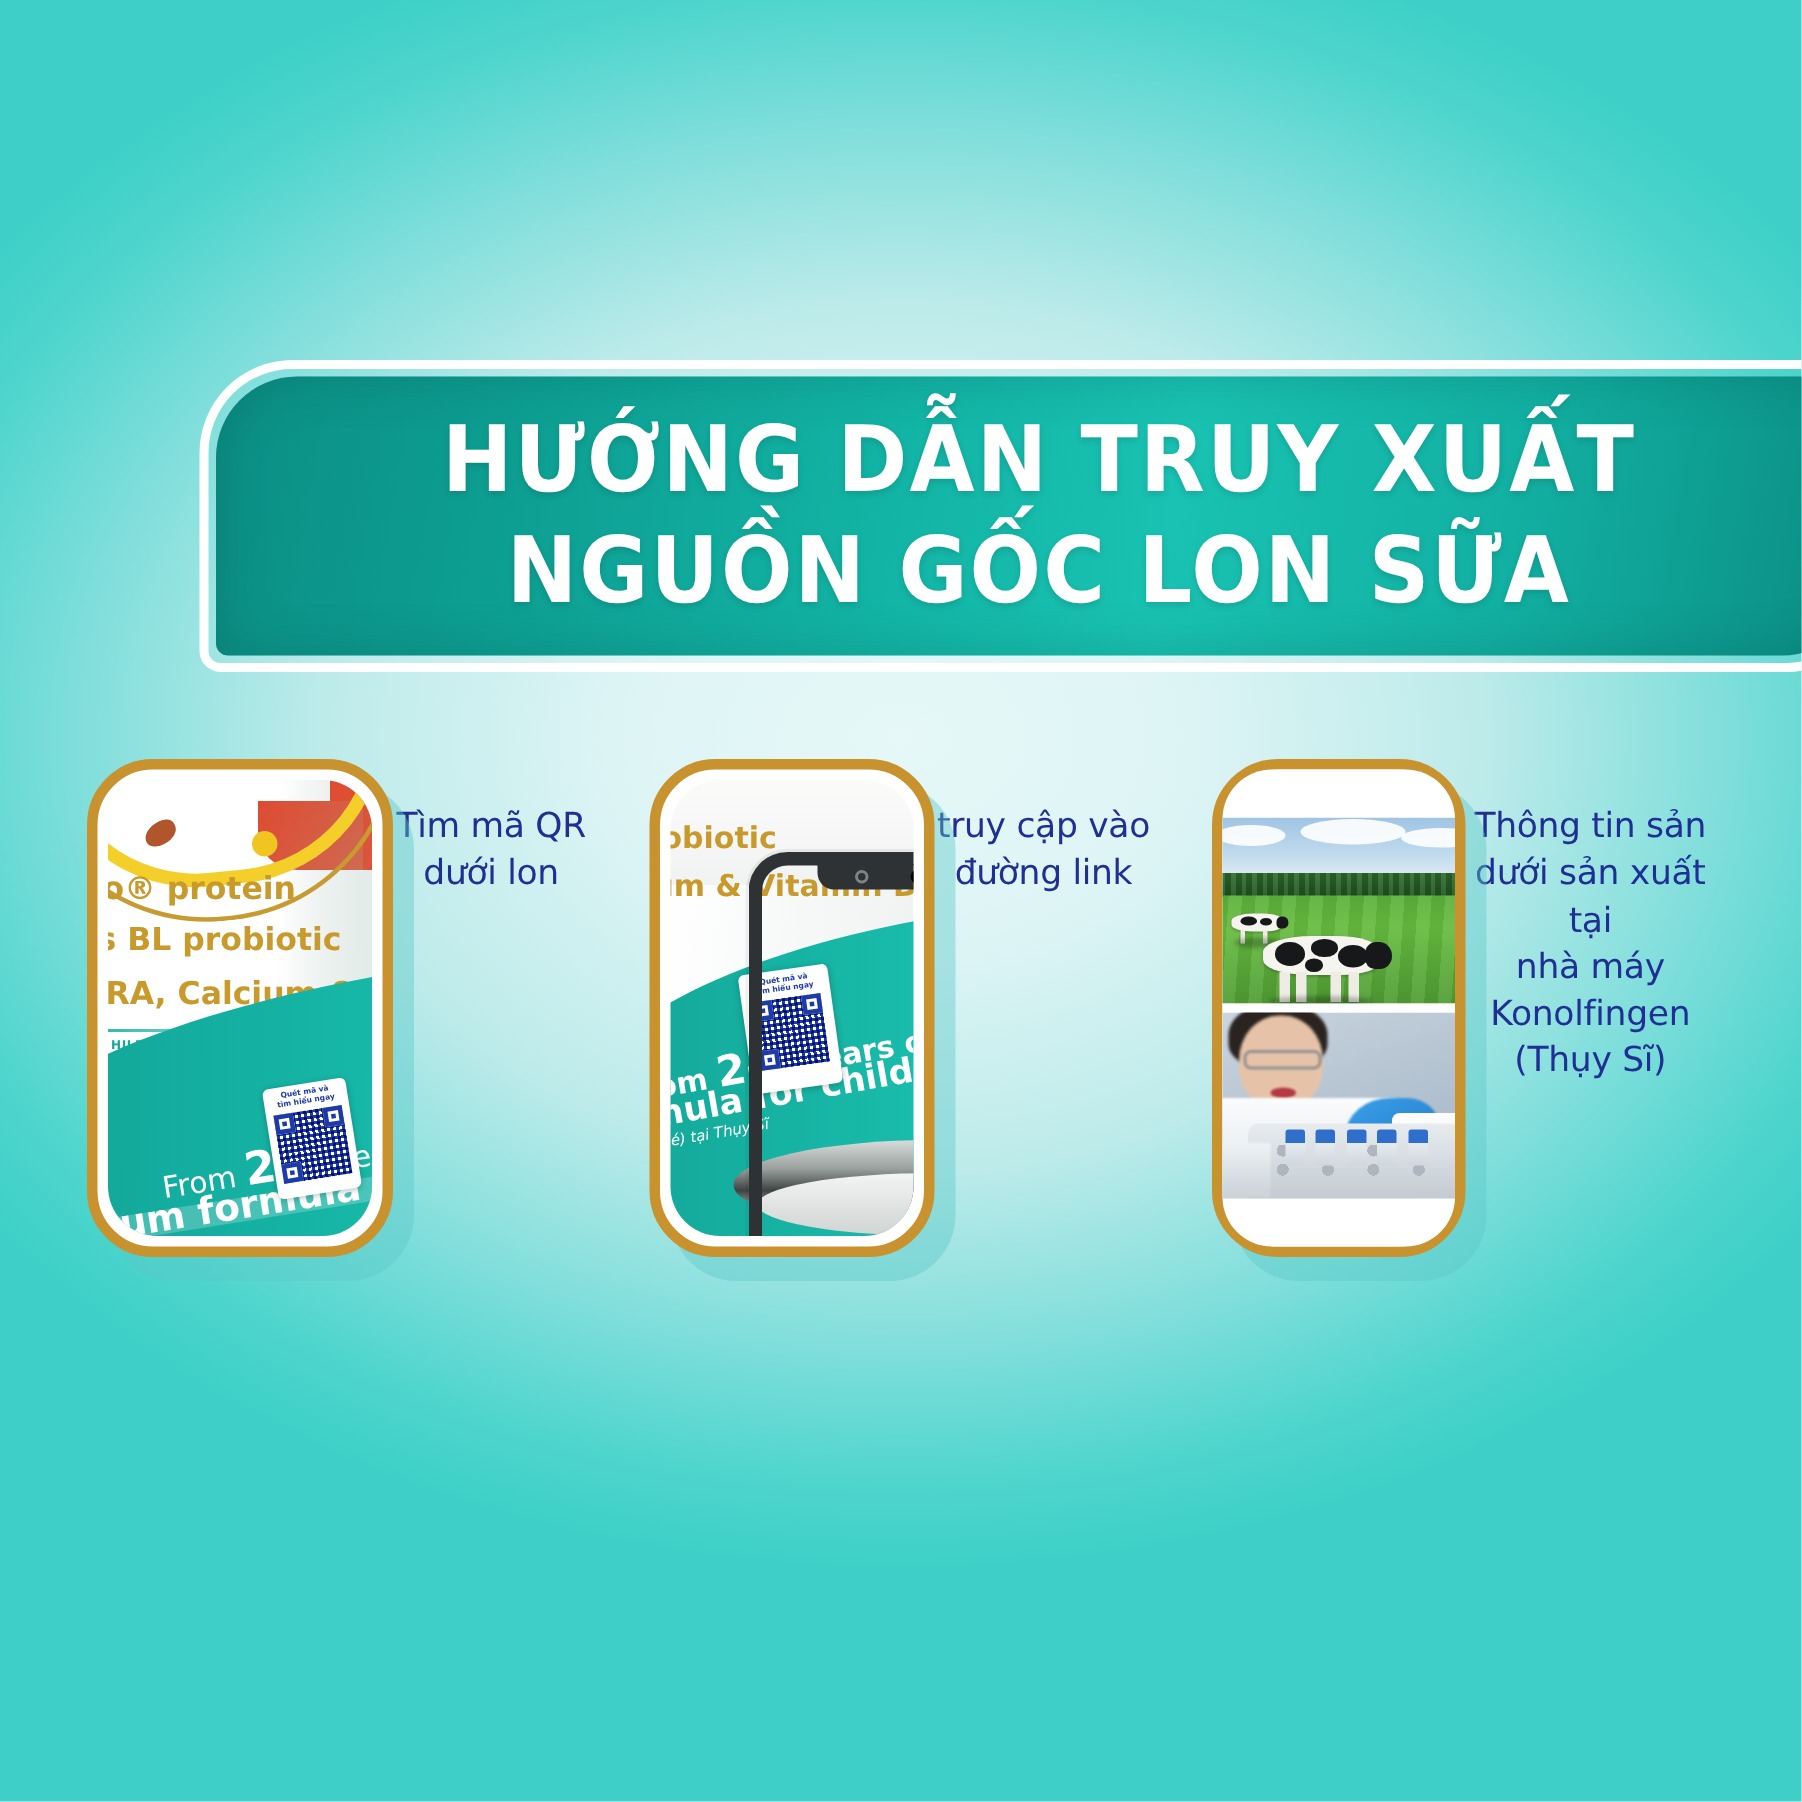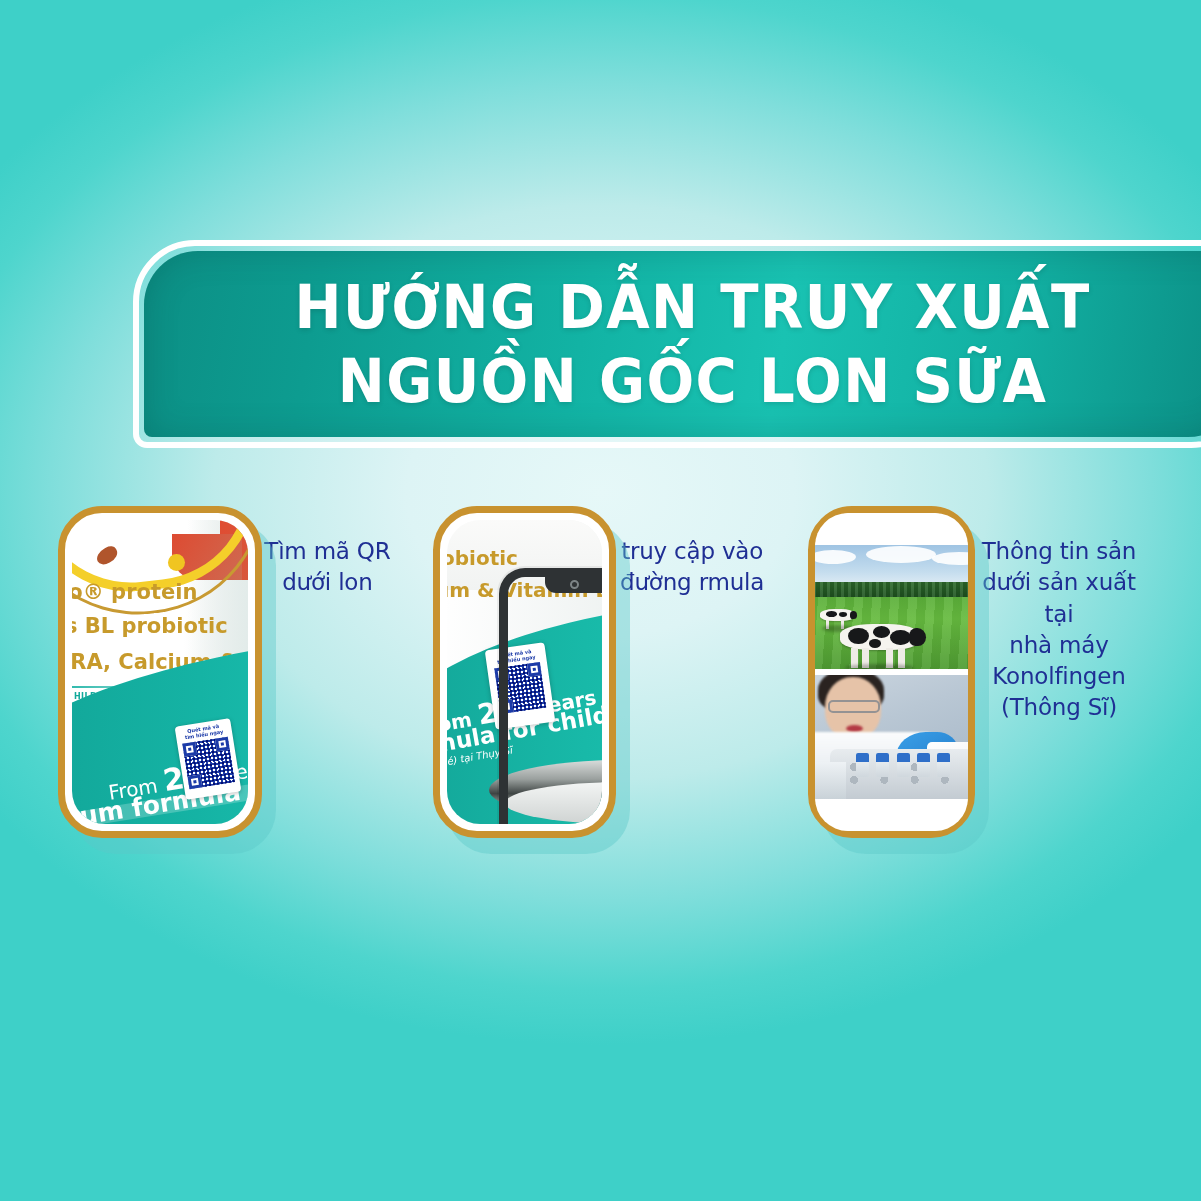--- a/index.html
+++ b/index.html
@@ -390,21 +390,21 @@
 
         <div class="phone">
           <div class="phone-notch">
             <span class="cam-ring"></span>
             <span class="cam-dot"></span>
           </div>
         </div>
       </div>
     </div>
     <div class="caption">
-      <div>truy cập vào đường rmula</div>
+      <div>truy cập vào đường link</div>
     </div>
   </div>
 
   <div class="card-col">
     <div class="card">
       <div class="card-inner c3">
 
         <div class="photo">
           <div class="sky"></div>
           <div class="cloud" style="left:18%;top:4%;width:46px;height:14px;"></div>
@@ -465,17 +465,17 @@
             </div>
           <div class="vial" style="left:68%;">
               <i></i>
             </div>
         </div>
 
       </div>
     </div>
     <div class="caption">
       <div>Thông tin sản dưới sản xuất tại</div>
-      <div>nhà máy Konolfingen (Thông Sĩ)</div>
+      <div>nhà máy Konolfingen (Thụy Sĩ)</div>
     </div>
   </div>
 
 </div>
 
 </body></html>

